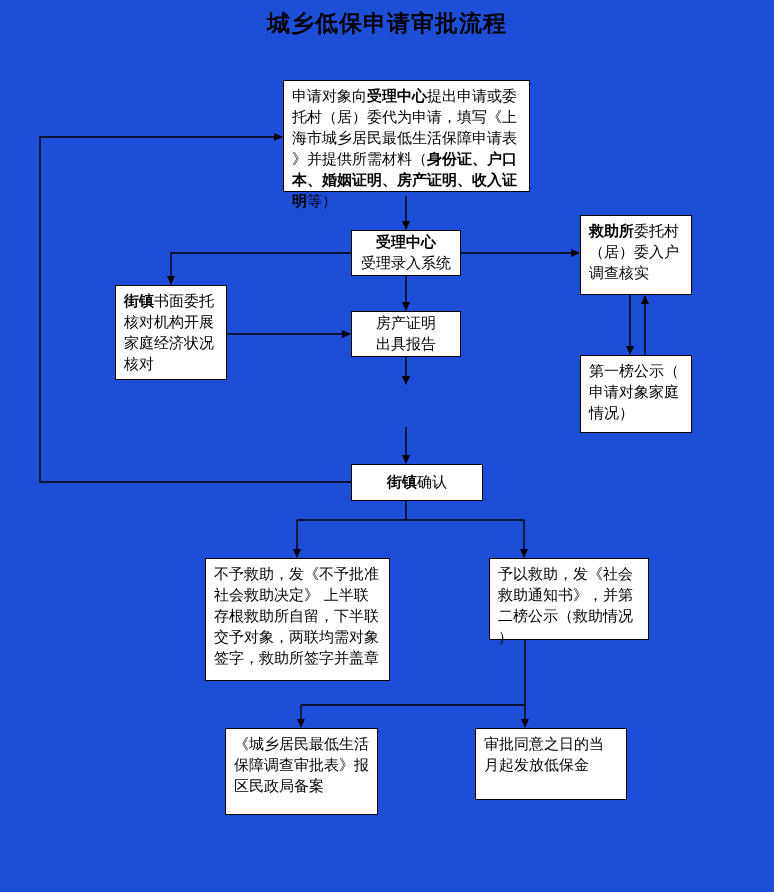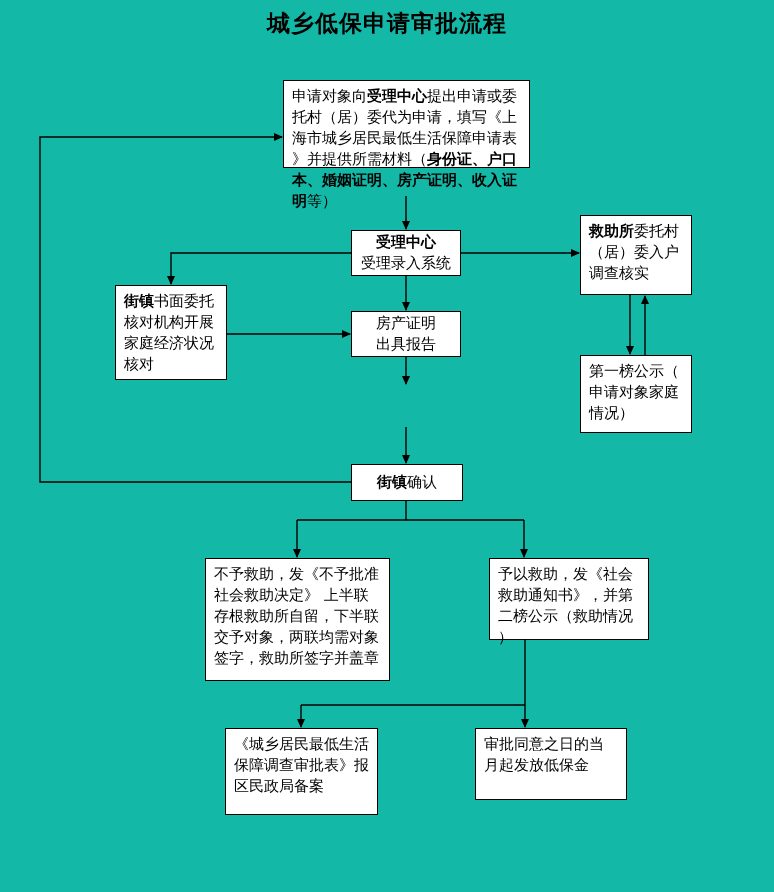--- a/index.html
+++ b/index.html
@@ -1,41 +1,41 @@
 <!DOCTYPE html>
 <html><head>
 <meta charset="utf-8">
 <style>
   html,body{margin:0;padding:0;background:#fff;}
   .canvas{
-    position:relative;width:774px;height:892px;background:#14b8a6;
+    position:relative;width:774px;height:892px;background:#1d4ed8;
     font-family:"DejaVu Sans","Liberation Sans",sans-serif;color:#000;
     overflow:hidden;
   }
   .title{
     position:absolute;left:0;top:8px;width:100%;text-align:center;
     font-size:23px;font-weight:bold;margin:0;letter-spacing:1px;
   }
   svg.wires{position:absolute;left:0;top:0;width:774px;height:892px;pointer-events:none;}
   .node{
     position:absolute;border:1px solid #000;background:#fff;
     font-size:15px;line-height:21px;padding:5px 8px;box-sizing:border-box;
     text-align:left;word-break:break-all;line-break:anywhere;
   }
   .node b{font-weight:bold;}
   .center{text-align:center;}
   .vcenter{display:flex;flex-direction:column;justify-content:center;}
-  #n-apply{left:283px;top:80px;width:247px;height:88px;}
+  #n-apply{left:283px;top:80px;width:247px;height:112px;}
   #n-reception{left:351px;top:230px;width:110px;height:46px;}
   #n-street-delegate{left:115px;top:285px;width:112px;height:95px;}
   #n-rescue-survey{left:580px;top:215px;width:112px;height:80px;}
   #n-first-publicity{left:580px;top:355px;width:112px;height:78px;}
   #n-verify-report{left:351px;top:311px;width:110px;height:46px;}
   #n-rescue-review{left:351px;top:385px;width:110px;height:42px;}
-  #n-street-confirm{left:351px;top:464px;width:112px;height:37px;}
+  #n-street-confirm{left:351px;top:464px;width:132px;height:37px;}
   #n-deny{left:205px;top:558px;width:185px;height:123px;}
   #n-approve{left:445px;top:558px;width:160px;height:82px;margin-left:44px;}
   #n-filing{left:225px;top:728px;width:153px;height:87px;}
   #n-payment{left:455px;top:728px;width:152px;height:72px;margin-left:20px;}
   line,polyline{stroke:#000;stroke-width:1.4;fill:none;}
 </style>
 </head>
 <body>
 
 <div class="canvas">

